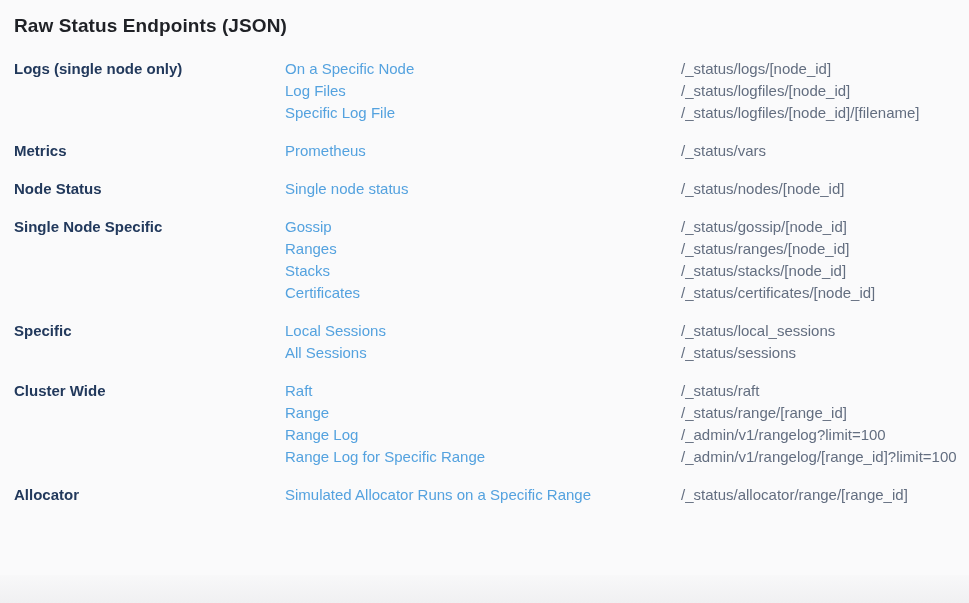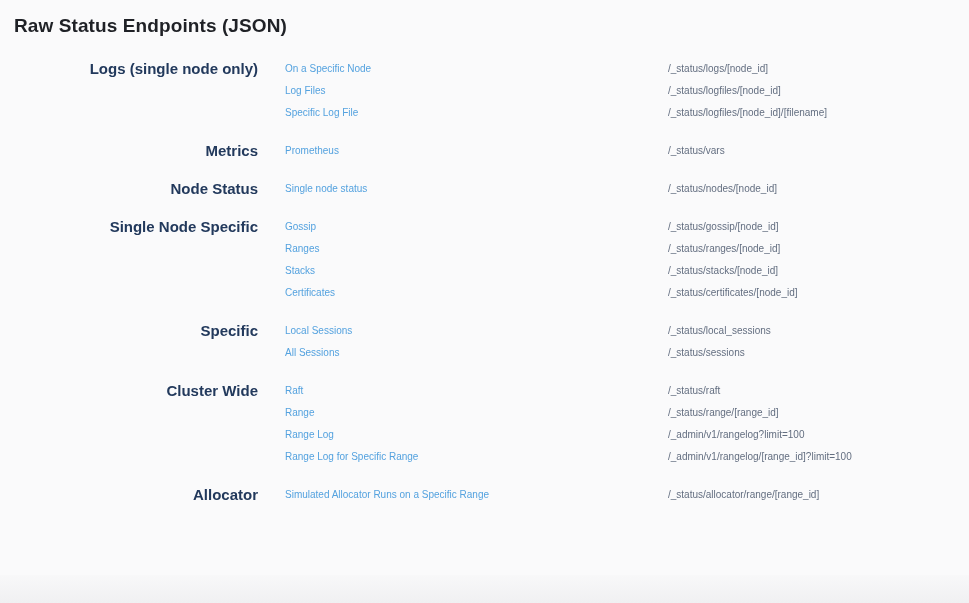--- a/index.html
+++ b/index.html
@@ -29,44 +29,43 @@
     letter-spacing: 0.1px;
     color: var(--title);
     margin-bottom: 21px;
   }
   .section {
     display: flex;
     margin-bottom: 16px;
   }
   .category {
     width: 244px;
-    text-align: right;
     font-size: 15px;
     line-height: 22px;
     color: var(--category);
     font-weight: 600;
     flex-shrink: 0;
   }
   .endpoints { flex: 1; }
   .endpoint-row {
     display: flex;
     line-height: 22px;
-    font-size: 10px;
-    gap: 31px;
+    font-size: 15px;
   }
   .link {
     margin-left: 27px;
     width: 352px;
     flex-shrink: 0;
     color: var(--link);
     text-decoration: none;
     cursor: pointer;
   }
   .path {
     color: var(--path);
+    margin-left: 44px;
   }
   .bottom-strip {
     position: absolute;
     left: 0; bottom: 0;
     width: 100%; height: 28px;
     background: linear-gradient(#f8f8f9, var(--strip));
     pointer-events: none;
   }
 </style>
 </head>

